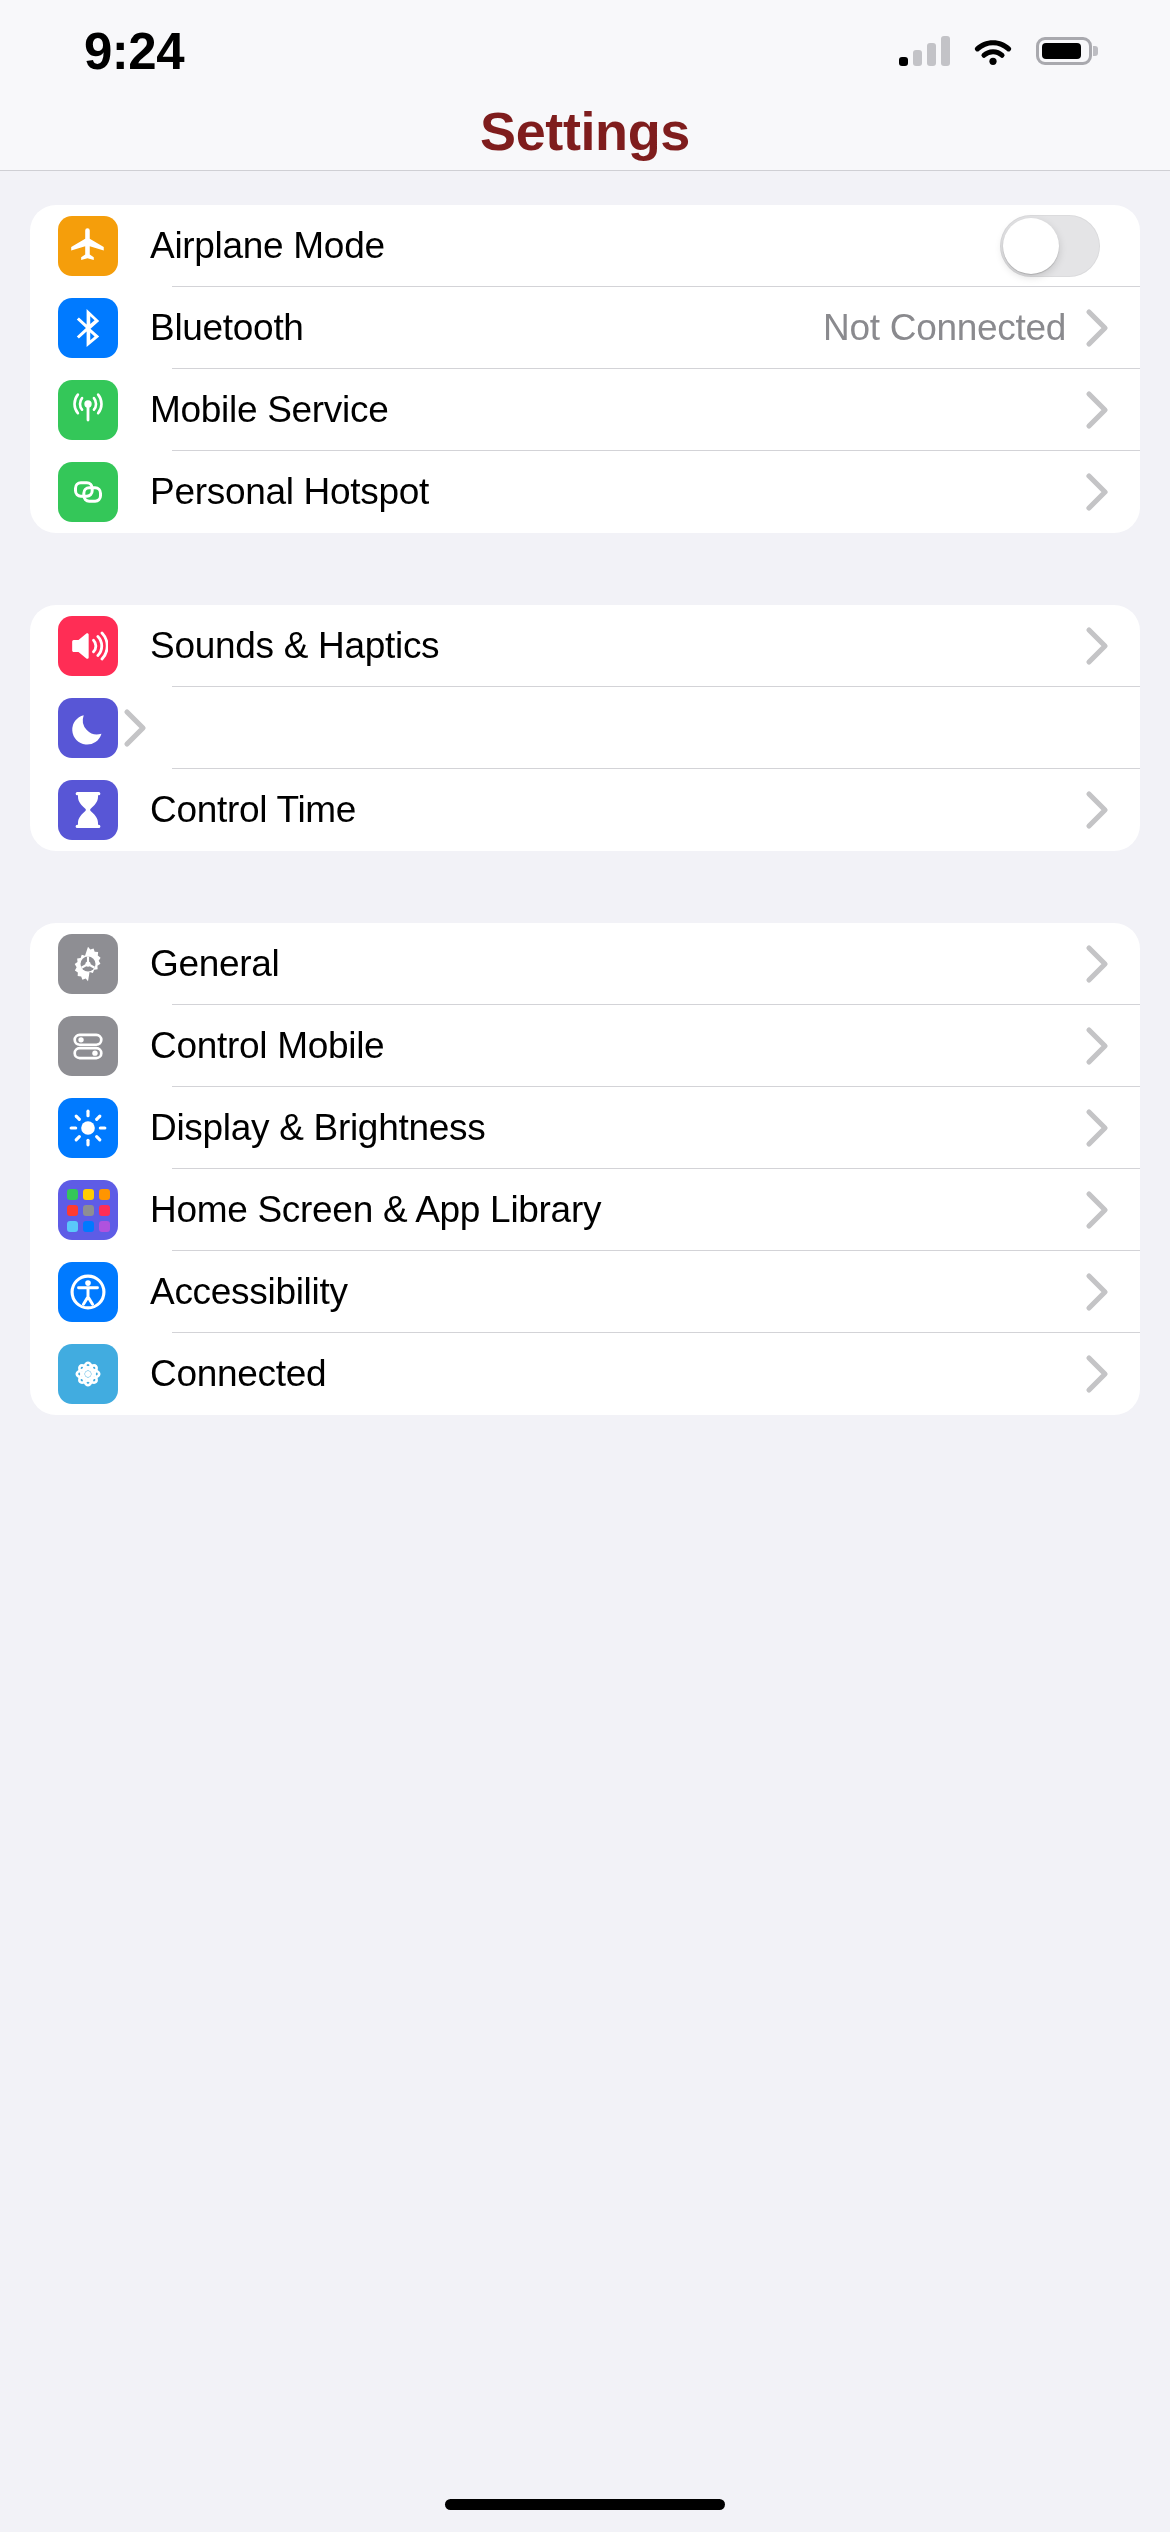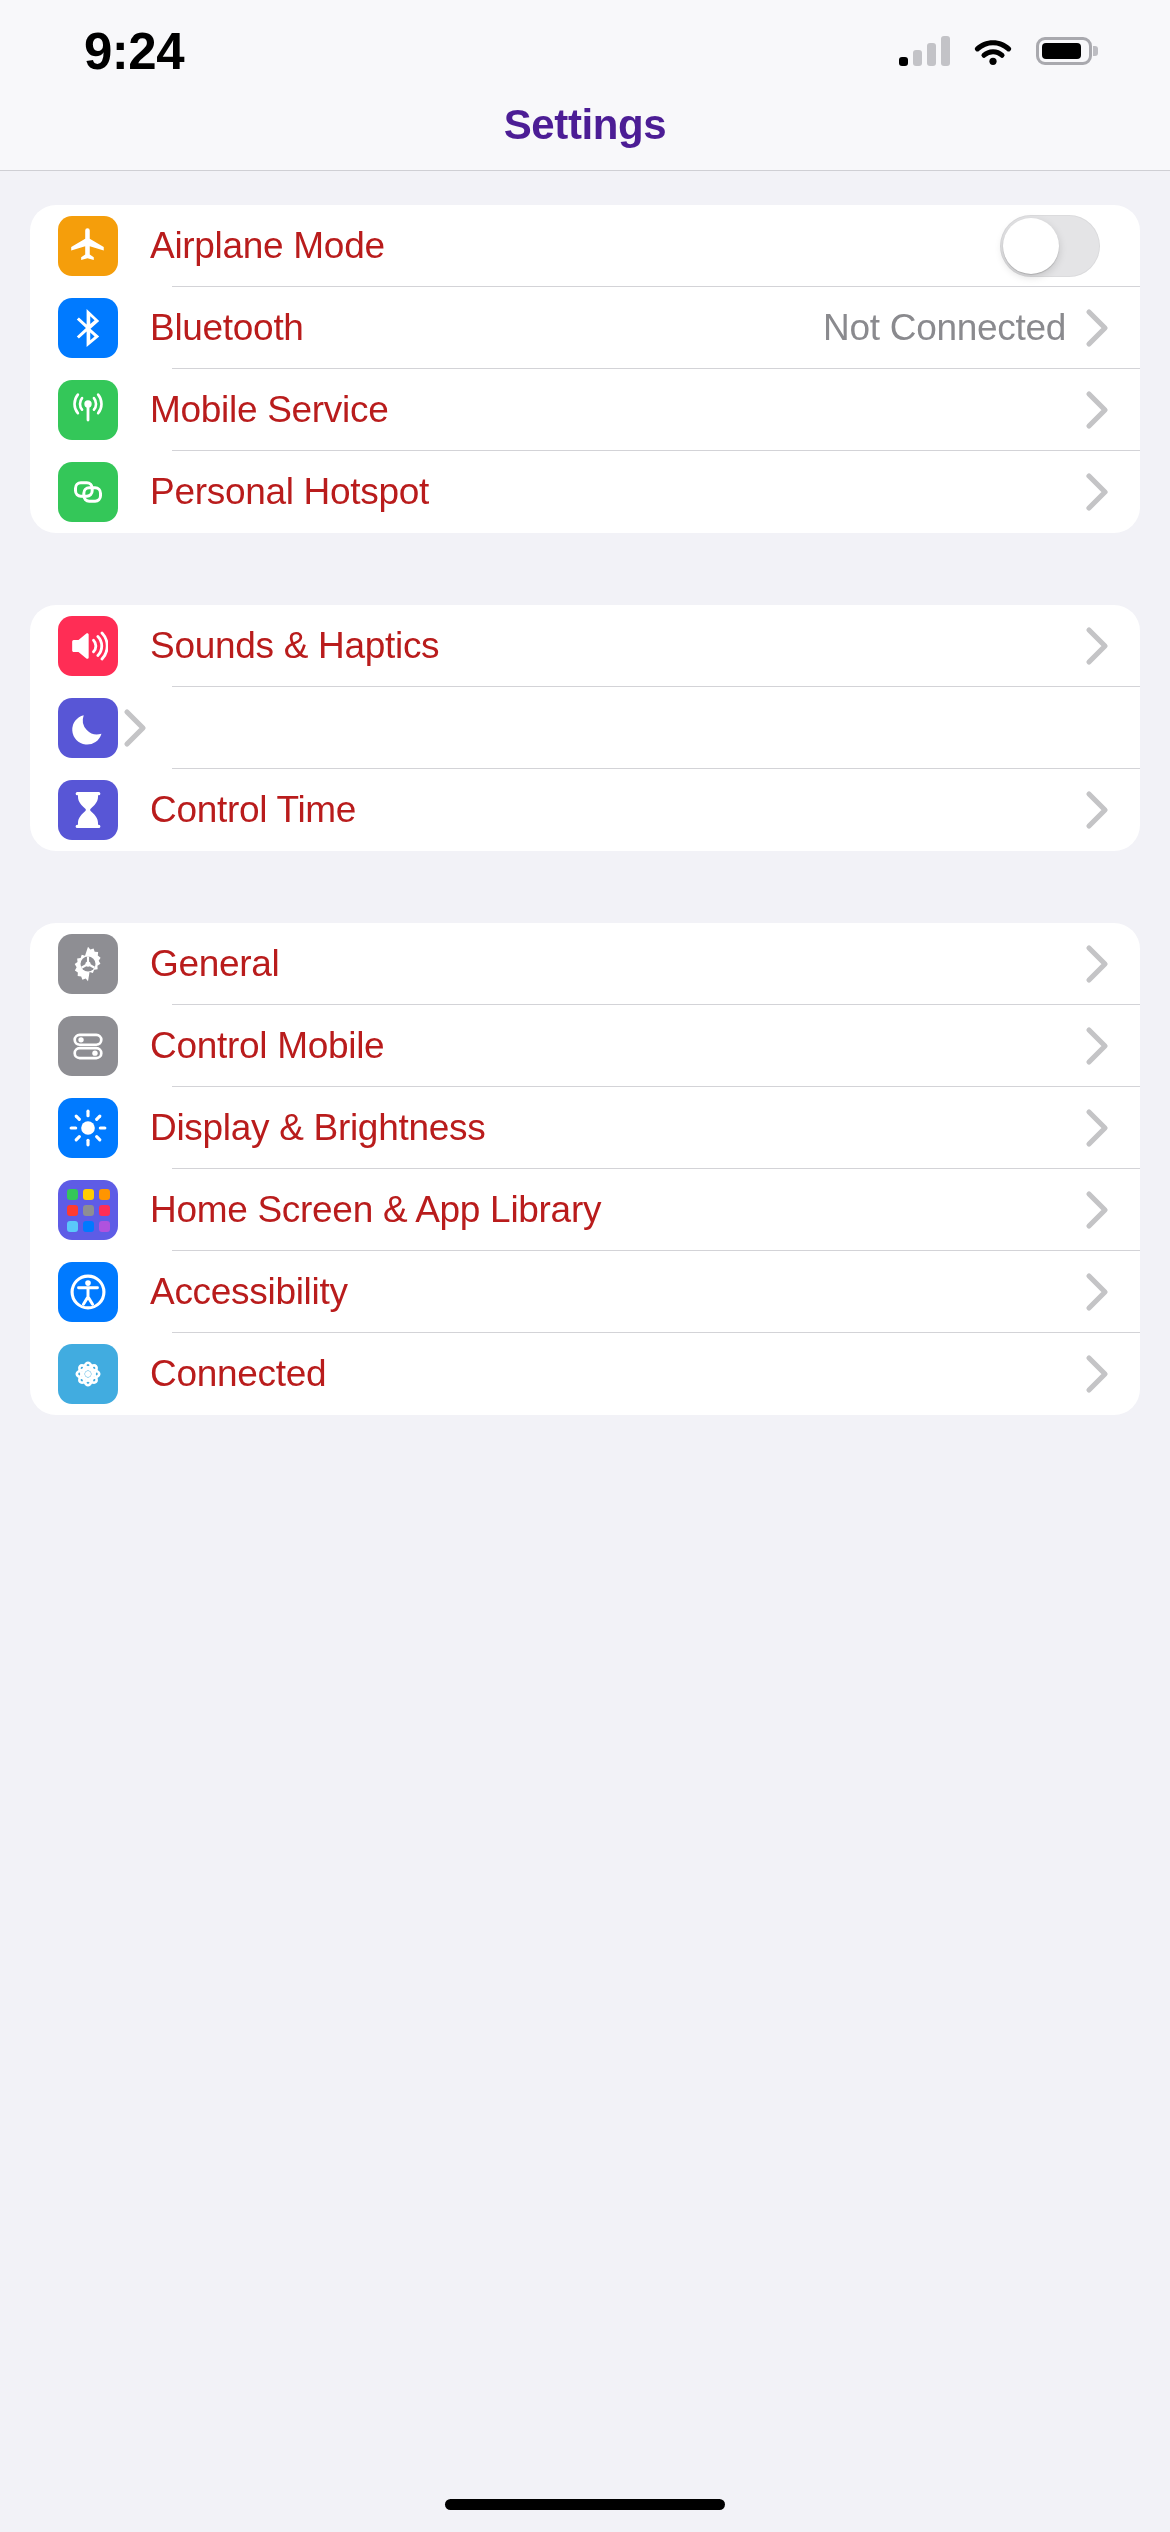--- a/index.html
+++ b/index.html
@@ -91,23 +91,23 @@
   .nav-bar {
     flex: 0 0 75px;
     background: #f8f8fa;
     display: flex;
     align-items: flex-start;
     justify-content: center;
     border-bottom: 1px solid #cfcfd4;
     position: relative;
   }
   .nav-title {
-    font-size: 42px;
+    font-size: 54px;
     font-weight: 700;
-    color: #4c1d95;
+    color: #7f1d1d;
     letter-spacing: -0.4px;
     line-height: 1;
     margin-top: 8px;
   }
 
   
   .content {
     flex: 1 1 auto;
     overflow: hidden;
     padding: 0 30px;
@@ -142,21 +142,21 @@
     display: flex;
     align-items: center;
     justify-content: center;
     overflow: hidden;
   }
   .app-icon svg { display: block; }
 
   .row-label {
     margin-left: 32px;
     font-size: 37px;
-    color: #b91c1c;
+    color: #000000;
     letter-spacing: -0.3px;
     white-space: nowrap;
     flex: 1 1 auto;
   }
   .row-value {
     font-size: 37px;
     color: #8a8a8e;
     letter-spacing: -0.3px;
     white-space: nowrap;
     margin-right: 14px;

